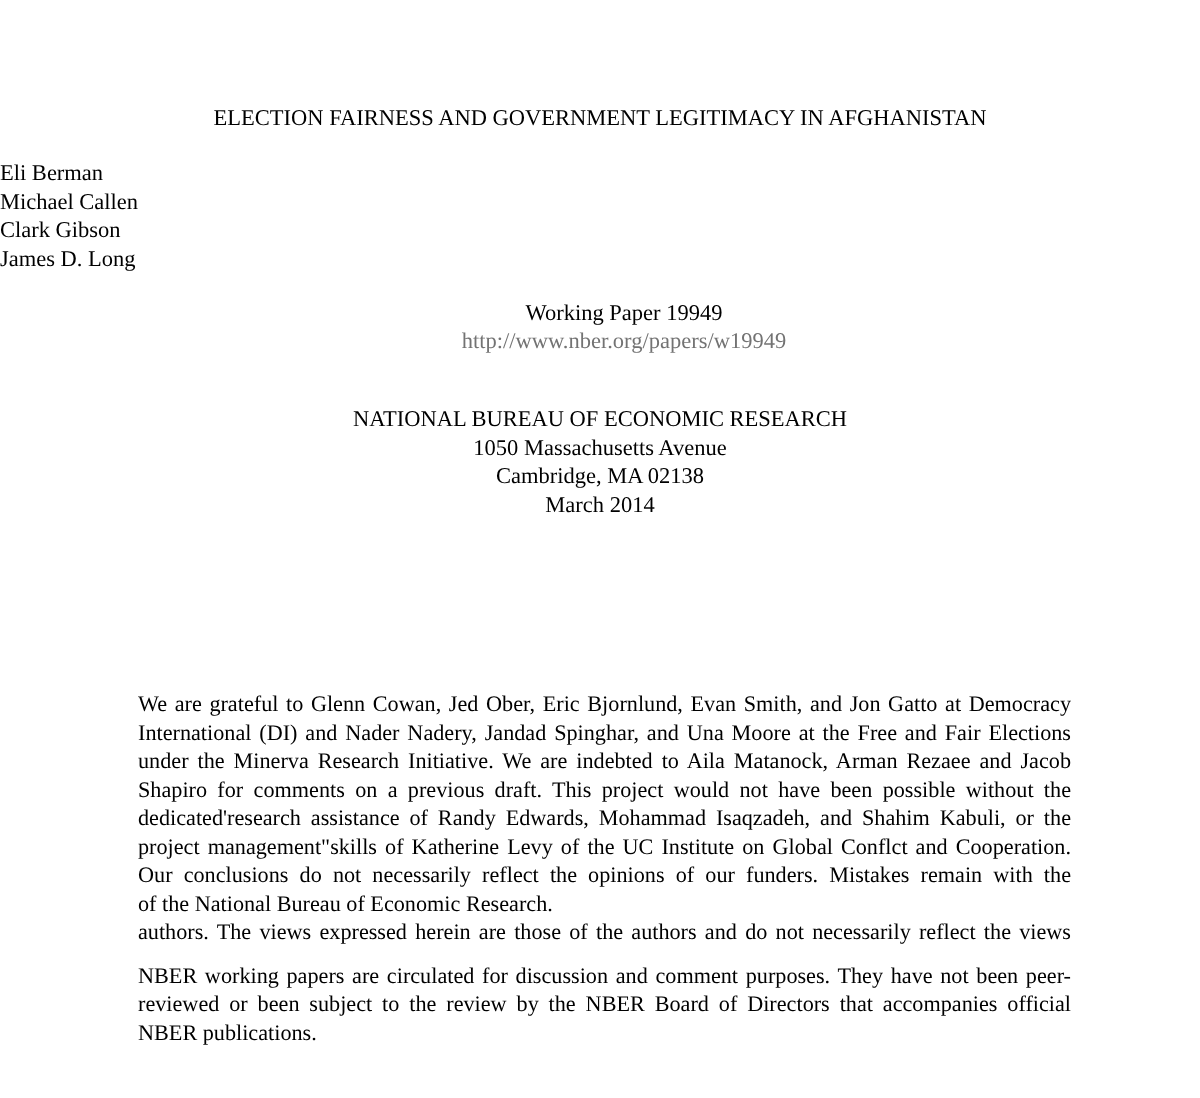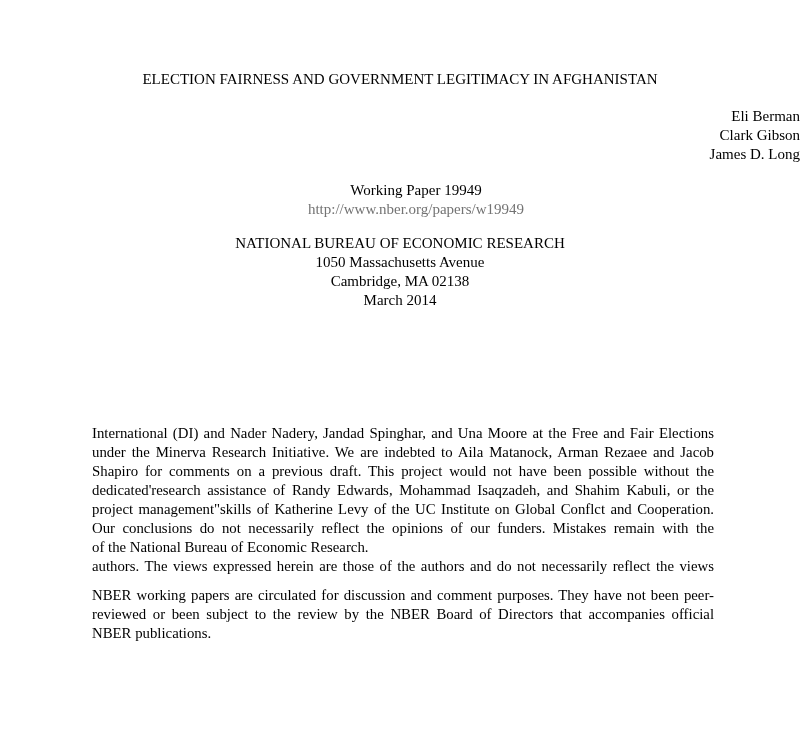--- a/index.html
+++ b/index.html
@@ -22,70 +22,72 @@
     height: 732px;
     padding-top: 70px;
     overflow: hidden;
   }
   .center { text-align: center; }
 
   .title-block { margin: 0; }
 
   .authors-block  { margin-top: 18px; }
   .wp-block       { margin-top: 17px; margin-left: 32px; }
-  .inst-block     { margin-top: 15px; }
+  .inst-block     { margin-top: 33px; }
 
   .para {
     margin-left: 92px;
     width: 622px;
     font-size: 14.8px;
     line-height: 19px;
   }
   .ack-para  { margin-top: 114px; }
   .disc-para { margin-top: 10px; }
 
   .pline {
     text-align: justify;
     -moz-text-align-last: justify;
     text-align-last: justify;
   }
   .pline.last {
     -moz-text-align-last: left;
     text-align-last: left;
   }
-  .cline { text-align: right; }
+  .cline { text-align: left; }
 
   .url-line { color: #737373; text-decoration: none; }
 </style>
 </head>
 <body>
 
 <div class="page">
 
   <div class="title-block center">ELECTION FAIRNESS AND GOVERNMENT LEGITIMACY IN AFGHANISTAN</div>
 
   <div class="authors-block center">
       <div class="cline">Eli Berman</div>
+      <div class="cline">Michael Callen</div>
       <div class="cline">Clark Gibson</div>
       <div class="cline last">James D. Long</div>
     </div>
 
   <div class="wp-block center">
     <div>Working Paper 19949</div>
     <div class="url-line">http://www.nber.org/papers/w19949</div>
   </div>
 
   <div class="inst-block center">
     <div>NATIONAL BUREAU OF ECONOMIC RESEARCH</div>
     <div>1050 Massachusetts Avenue</div>
     <div>Cambridge, MA 02138</div>
     <div>March 2014</div>
   </div>
 
   <div class="para ack-para">
+      <div class="pline">We are grateful to Glenn Cowan, Jed Ober, Eric Bjornlund, Evan Smith, and Jon Gatto at Democracy</div>
       <div class="pline">International (DI) and Nader Nadery, Jandad Spinghar, and Una Moore at the Free and Fair Elections</div>
       <div class="pline">under the Minerva Research Initiative. We are indebted to Aila Matanock, Arman Rezaee and Jacob</div>
       <div class="pline">Shapiro for comments on a previous draft. This project would not have been possible without the</div>
       <div class="pline">dedicated'research assistance of Randy Edwards, Mohammad Isaqzadeh, and Shahim Kabuli, or the</div>
       <div class="pline">project management"skills of Katherine Levy of the UC Institute on Global Conflct and Cooperation.</div>
       <div class="pline">Our conclusions do not necessarily reflect the opinions of our funders. Mistakes remain with the</div>
       <div class="pline last">of the National Bureau of Economic Research.</div>
       <div class="pline">authors. The views expressed herein are those of the authors and do not necessarily reflect the views</div>
     </div>
 

